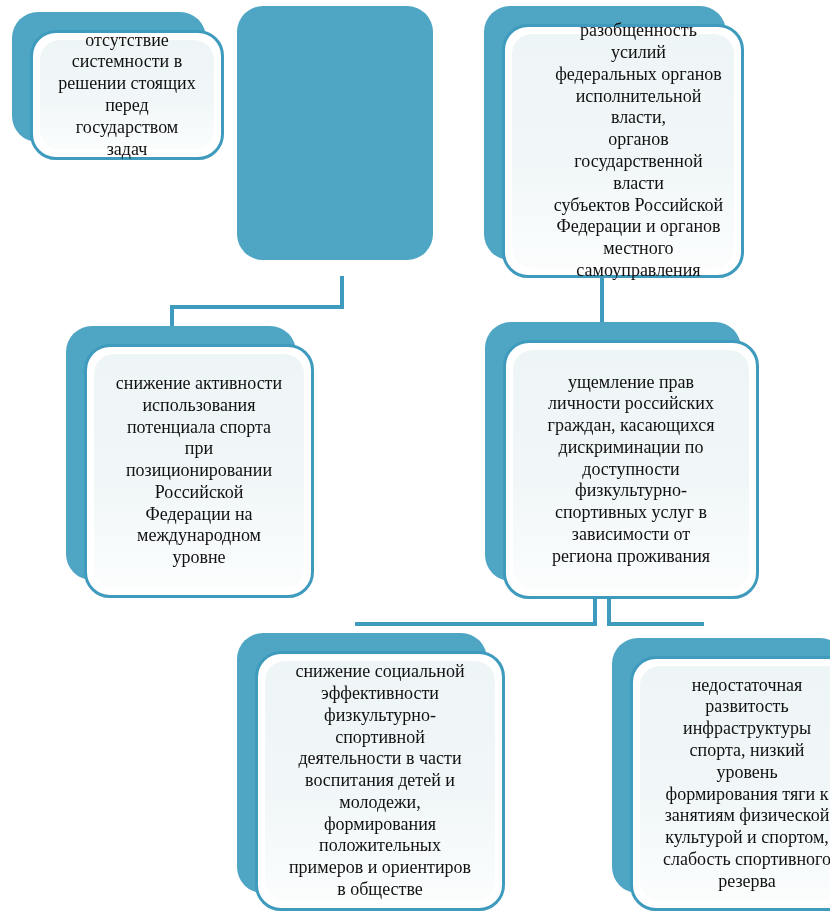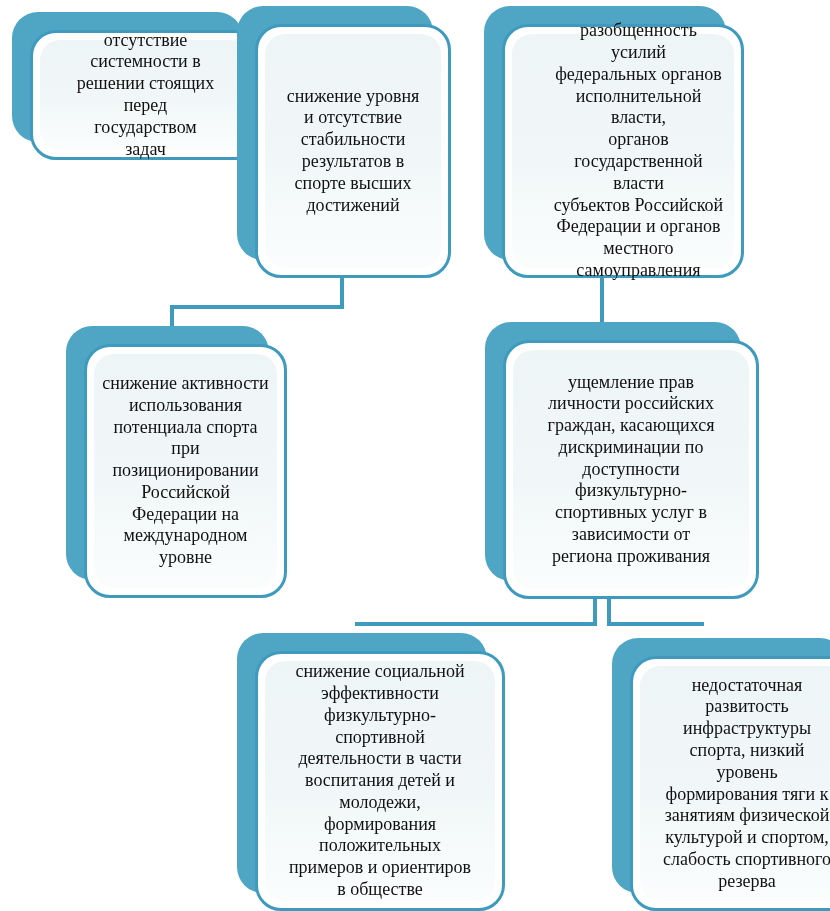--- a/index.html
+++ b/index.html
@@ -83,66 +83,56 @@
 
   <svg class="connectors" viewBox="0 0 830 911" width="830" height="911" aria-hidden="true">
     <g id="connector-group" fill="none" stroke="#3E9BBD" stroke-width="4" stroke-linecap="square" stroke-linejoin="miter">
         <path d="M 342 278 L 342 307 L 172 307 L 172 328"></path>
         <path d="M 602 278 L 602 324"></path>
         <path d="M 595 599 L 595 624 L 357 624"></path>
         <path d="M 609 599 L 609 624 L 702 624"></path>
       </g>
   </svg>
 
-  <div class="node" style="left: 12px; top: 12px; width: 212px; height: 148px; padding-left: 37px;">
+  <div class="node" style="left: 12px; top: 12px; width: 212px; height: 148px;">
     <div class="shadow" style="background: rgb(79, 166, 196);"></div>
     <div class="card" style="border-color: rgb(62, 155, 189);">
       <div class="inner">
         <div class="label" style="font-size: 18px; color: rgb(17, 17, 17);">отсутствие
 системности в
 решении стоящих
 перед
 государством
 задач</div>
       </div>
     </div>
   </div>
 
   <div class="node" style="left: 237px; top: 6px; width: 214px; height: 272px;">
     <div class="shadow" style="background: rgb(79, 166, 196);"></div>
-    <div class="card" style="border-color: rgb(62, 155, 189);">
-      <div class="inner">
-        <div class="label" style="font-size: 18px; color: rgb(17, 17, 17);">снижение уровня
-и отсутствие
-стабильности
-результатов в
-спорте высших
-достижений</div>
-      </div>
-    </div>
   </div>
 
   <div class="node" style="left: 484px; top: 6px; width: 260px; height: 272px;">
     <div class="shadow" style="background: rgb(79, 166, 196);"></div>
     <div class="card" style="border-color: rgb(62, 155, 189);">
       <div class="inner">
         <div class="label" style="font-size: 18px; color: rgb(17, 17, 17); margin-left: 31px;">разобщенность усилий
 федеральных органов
 исполнительной власти,
 органов
 государственной власти
 субъектов Российской
 Федерации и органов
 местного
 самоуправления</div>
       </div>
     </div>
   </div>
 
-  <div class="node" style="left: 66px; top: 326px; width: 221px; height: 272px;">
+  <div class="node" style="left: 66px; top: 326px; width: 248px; height: 272px;">
     <div class="shadow" style="background: rgb(79, 166, 196);"></div>
     <div class="card" style="border-color: rgb(62, 155, 189);">
       <div class="inner">
         <div class="label" style="font-size: 18px; color: rgb(17, 17, 17);">снижение активности
 использования
 потенциала спорта
 при
 позиционировании
 Российской
 Федерации на

